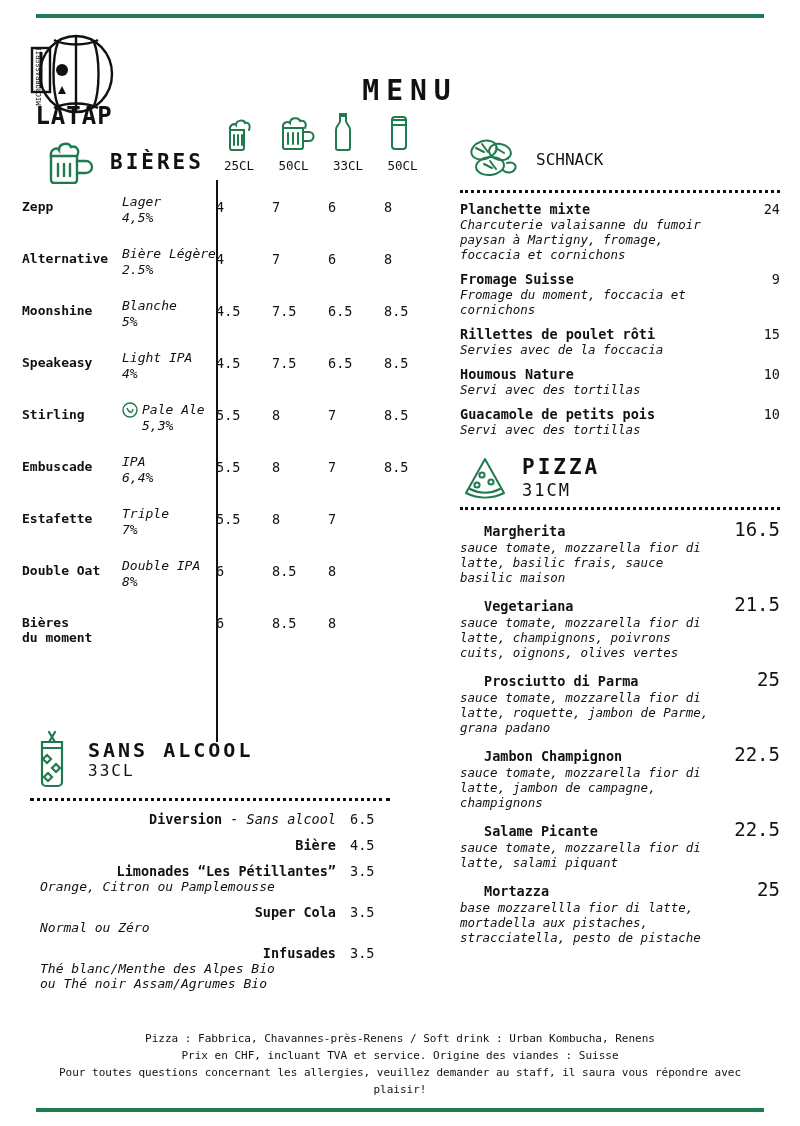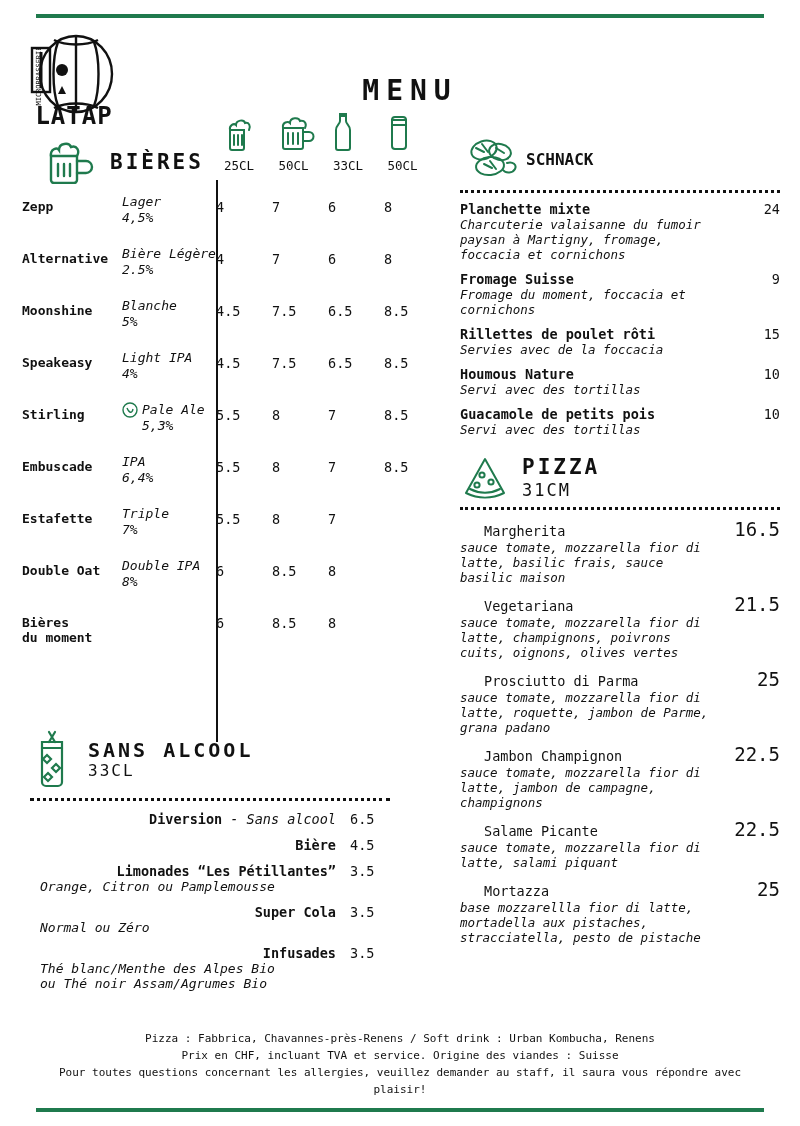--- a/index.html
+++ b/index.html
@@ -162,34 +162,34 @@
   .sa-price { font-size: 13.5px; width: 40px; text-align:left; margin-left: 14px;}
   .sa-desc { font-size: 13px; font-style: italic; line-height: 15px; }
 
   
   .right-col {
     position: absolute;
     left: 460px;
     top: 136px;
     width: 320px;
   }
-  .schnack-head { display:flex; align-items:center; gap:4px; margin-bottom: 8px; font-weight: bold;}
+  .schnack-head { display:flex; align-items:center; gap:14px; margin-bottom: 8px;}
   .sn-item { margin-bottom: 9px; }
   .sn-row { display:flex; justify-content: space-between; align-items: baseline; gap: 10px; }
   .sn-name { font-size: 13.5px; font-weight: bold; }
   .sn-price { font-size: 13.5px; margin-left: 10px; }
   .sn-desc { font-size: 12.5px; font-style: italic; line-height: 15px; max-width: 268px;}
 
   .pizza-head { display:flex; align-items:center; gap:12px; margin-top: 18px; }
   .pz-title { font-size: 21px; font-weight: bold; letter-spacing: 3px; line-height:1.1;}
   .pz-sub { font-size: 17px; letter-spacing: 2px; }
 
   .pz-item { margin-bottom: 8px; }
   .pz-row { display:flex; justify-content: space-between; align-items: baseline;}
-  .pz-name { font-size: 13.5px; font-weight: normal; padding-left: 24px; }
+  .pz-name { font-size: 13.5px; font-weight: bold; padding-left: 24px; }
   .pz-price { font-size: 19px; margin-left: 10px; }
   .pz-desc { font-size: 12.5px; font-style: italic; line-height: 15px; max-width: 262px;}
 
   
   .footer {
     position: absolute;
     left: 36px; right: 36px;
     bottom: 28px;
     text-align: center;
     font-size: 11px;

